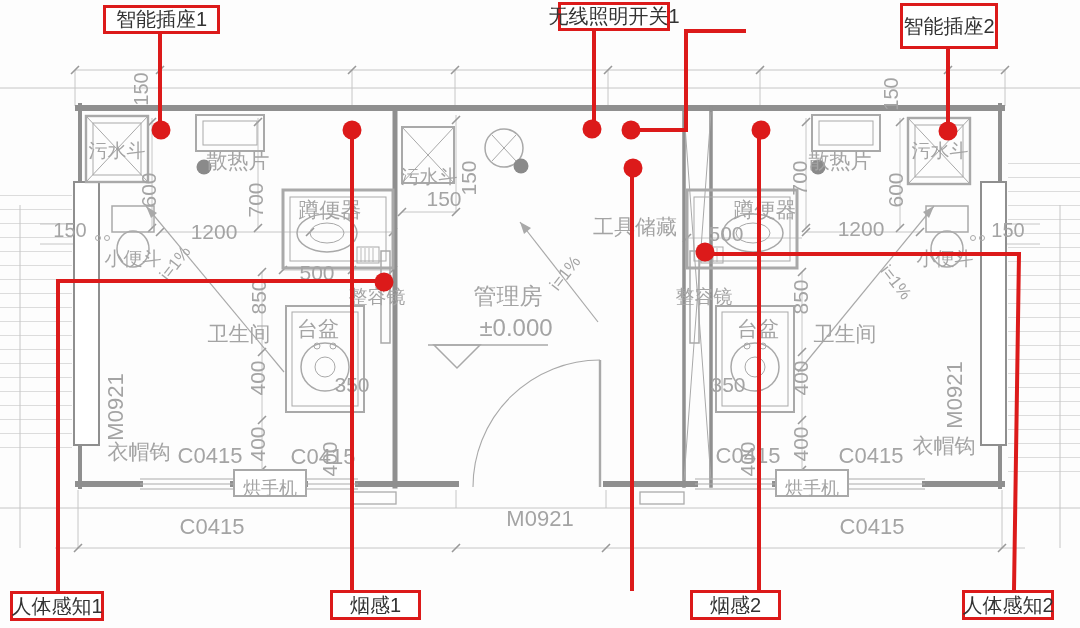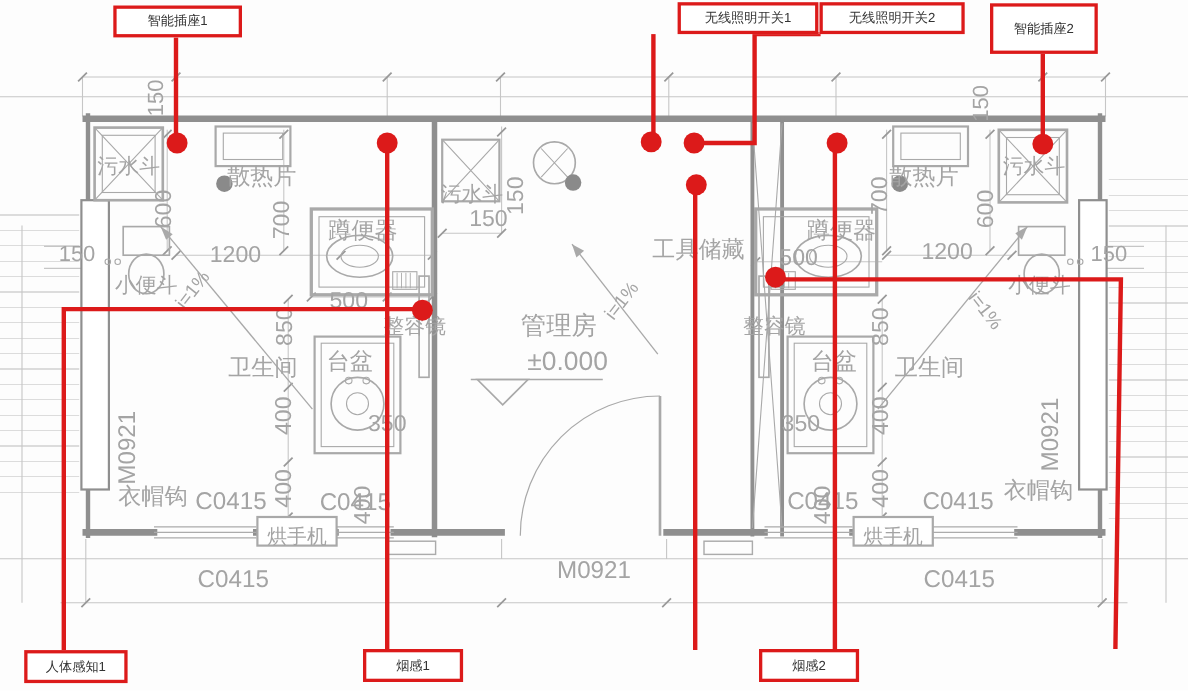--- a/index.html
+++ b/index.html
@@ -3,21 +3,21 @@
 <meta charset="utf-8">
 <style>
   html,body{margin:0;padding:0;background:#fff;}
   #stage{position:relative;width:1080px;height:628px;background:#fdfdfd;overflow:hidden;
          font-family:"Liberation Sans","DejaVu Sans",sans-serif;}
   #plan-svg{position:absolute;left:0;top:0;width:1080px;height:628px;}
   .hatch{position:absolute;background:repeating-linear-gradient(to bottom,rgba(0,0,0,0) 0 13px,#dcdcdc 13px 14px);}
   #hatch-left{left:0;top:182px;width:72px;height:276px;}
   #hatch-right{left:1008px;top:150px;width:72px;height:332px;}
   .tag{position:absolute;display:flex;align-items:center;justify-content:center;
-       background:#fff;border:3px solid #dc1a1a;color:#333;font-size:12px;font-weight:500;
+       background:#fff;border:3px solid #dc1a1a;color:#333;font-size:20px;font-weight:500;
        box-sizing:border-box;white-space:nowrap;z-index:3;}
   svg text{fill:#a4a4a4;text-anchor:middle;dominant-baseline:middle;
            font-family:"Liberation Sans","DejaVu Sans",sans-serif;}
 </style>
 </head>
 <body>
 
 <div id="stage">
 
   <div class="hatch" id="hatch-left"></div>
@@ -269,32 +269,32 @@
       <circle cx="352" cy="130" r="9.5"></circle>
       <circle cx="633" cy="168" r="9.5"></circle>
       <circle cx="761" cy="130" r="9.5"></circle>
       <circle cx="705" cy="252" r="9.5"></circle>
     </g>
   </svg>
 
   <div class="tag" style="left:103px;top:5px;width:117px;height:29px;">
     <span>智能插座1</span>
   </div>
-  <div class="tag" style="left:616px;top:2px;width:128px;height:29px;">
+  <div class="tag" style="left:558px;top:2px;width:112px;height:29px;">
     <span>无线照明开关1</span>
-  </div>
-  <div class="tag" style="left:745px;top:2px;width:132px;height:29px;">
-    <span>无线照明开关2</span>
   </div>
   <div class="tag" style="left:900px;top:3px;width:98px;height:46px;">
     <span>智能插座2</span>
   </div>
-  <div class="tag" style="left:10px;top:591px;width:94px;height:30px;margin-left:12px;">
+  <div class="tag" style="left:10px;top:591px;width:94px;height:30px;">
     <span>人体感知1</span>
   </div>
   <div class="tag" style="left:298px;top:590px;width:91px;height:30px;margin-left:32px;">
     <span>烟感1</span>
   </div>
   <div class="tag" style="left:690px;top:590px;width:91px;height:30px;">
     <span>烟感2</span>
   </div>
+  <div class="tag" style="left:962px;top:590px;width:92px;height:30px;">
+    <span>人体感知2</span>
+  </div>
 
 </div>
 
 </body></html>

